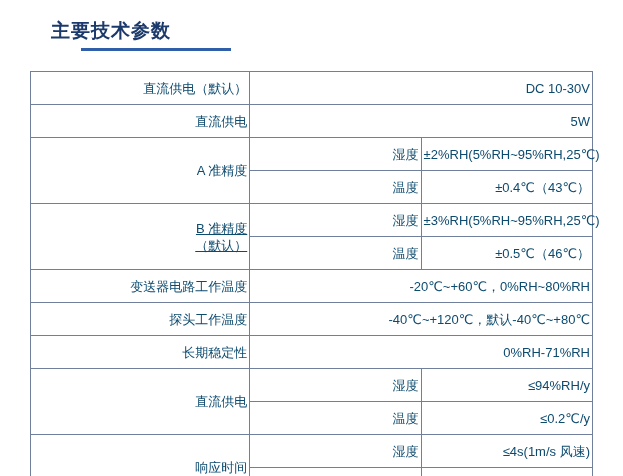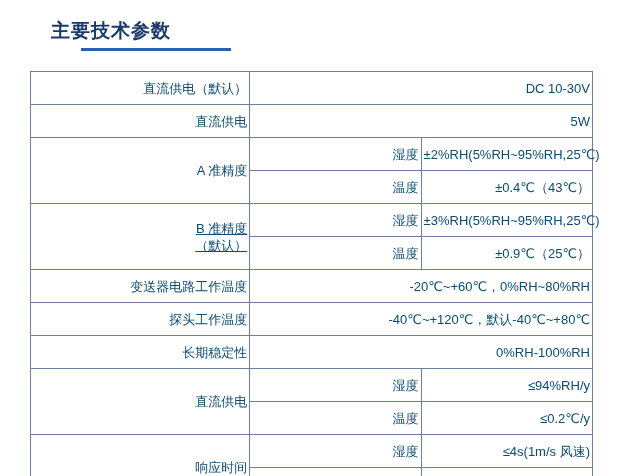--- a/index.html
+++ b/index.html
@@ -99,33 +99,33 @@
             <td class="sub">温度</td>
             <td class="val">±0.4℃（43℃）</td>
           </tr>
           <tr>
             <td class="label two-line" rowspan="2">B 准精度<br>（默认）</td>
             <td class="sub">湿度</td>
             <td class="val">±3%RH(5%RH~95%RH,25℃)</td>
           </tr>
           <tr>
             <td class="sub">温度</td>
-            <td class="val">±0.9℃（25℃）</td>
+            <td class="val">±0.5℃（46℃）</td>
           </tr>
           <tr>
             <td class="label">变送器电路工作温度</td>
             <td class="val" colspan="2">-20℃~+60℃，0%RH~80%RH</td>
           </tr>
           <tr>
             <td class="label">探头工作温度</td>
             <td class="val" colspan="2">-40℃~+120℃，默认-40℃~+80℃</td>
           </tr>
           <tr>
             <td class="label">长期稳定性</td>
-            <td class="val" colspan="2">0%RH-100%RH</td>
+            <td class="val" colspan="2">0%RH-71%RH</td>
           </tr>
           <tr>
             <td class="label" rowspan="2">直流供电</td>
             <td class="sub">湿度</td>
             <td class="val">≤94%RH/y</td>
           </tr>
           <tr>
             <td class="sub">温度</td>
             <td class="val">≤0.2℃/y</td>
           </tr>

